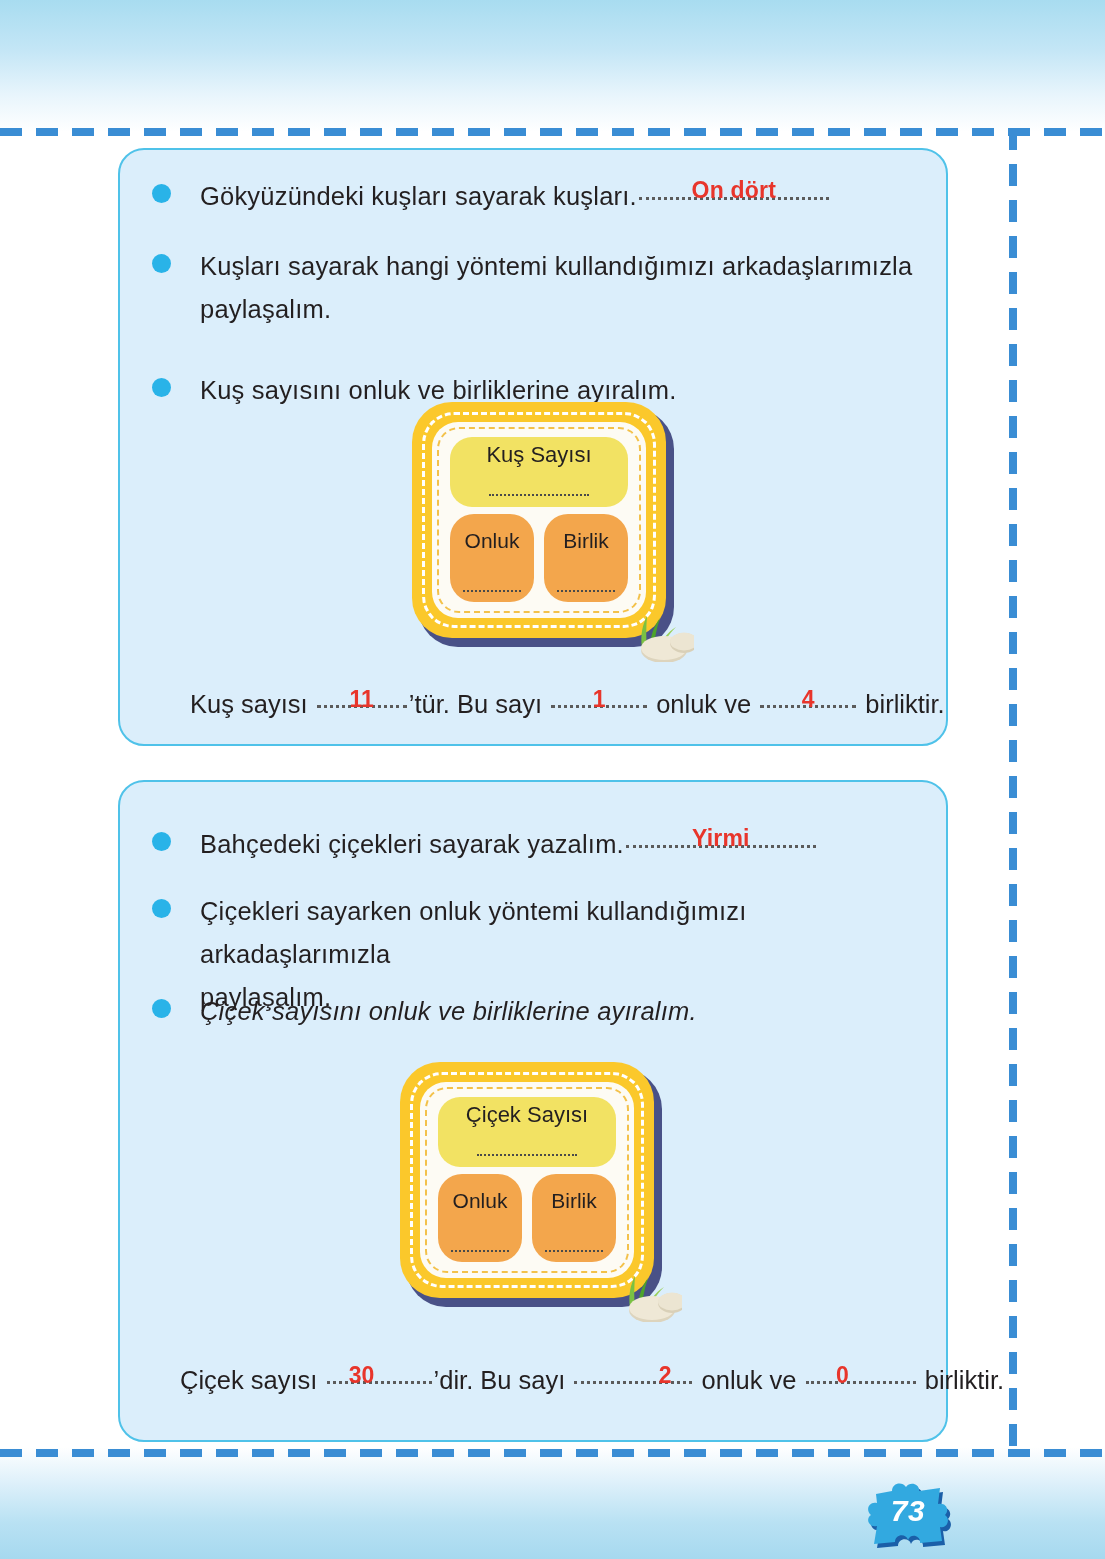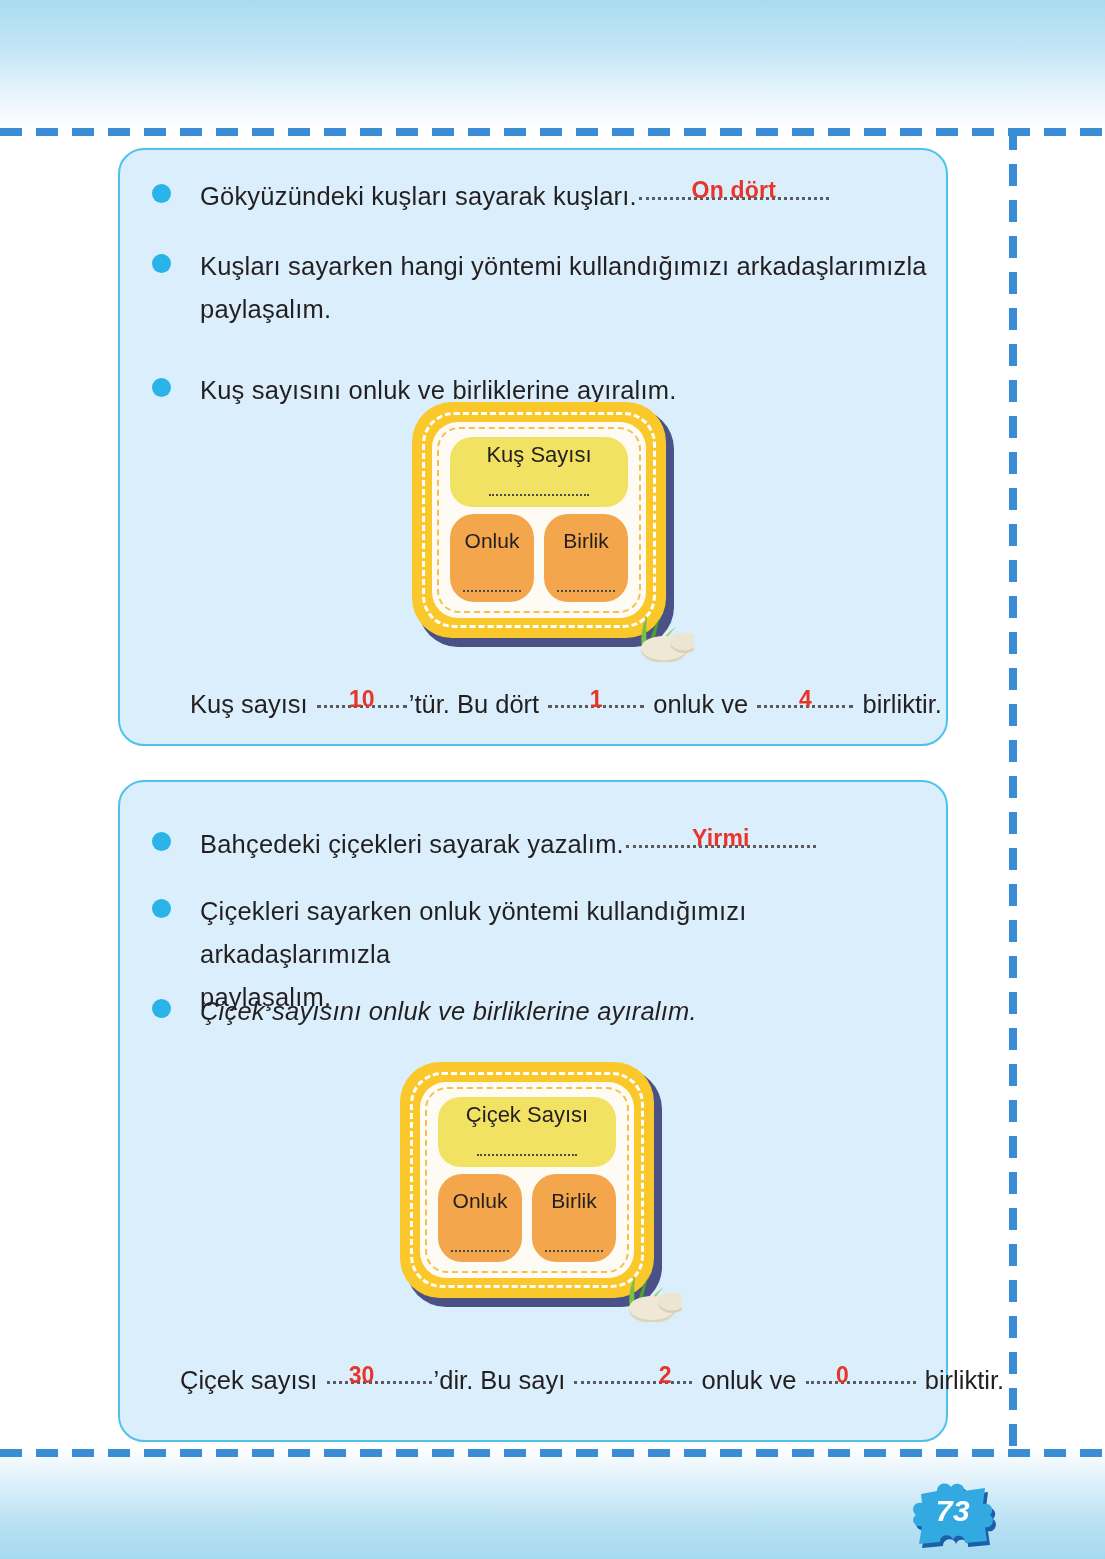--- a/index.html
+++ b/index.html
@@ -223,21 +223,21 @@
     font-size: 25.5px;
     color: #231f20;
     font-weight: 300;
     white-space: nowrap;
     font-family: "Liberation Sans", sans-serif;
   }
 
   
   .page-badge {
     position: absolute;
-    left: 907px;
+    left: 862px;
     top: 1478px;
     width: 96px;
     height: 70px;
   }
   .page-badge-num {
     position: absolute;
     left: 0; right: 4px;
     top: 16px;
     text-align: center;
     color: #ffffff;
@@ -260,21 +260,21 @@
 
 <div class="panel panel-one"></div>
 
 <div class="bullet-row" style="left:152px; top:175px; width:760px;">
   <span class="bullet-dot"></span>
   <span class="bullet-text"><span>Gökyüzündeki kuşları sayarak kuşları.</span><span class="inline-answer-wrap"><span class="dotted-blank" style="width:190px;"></span><span class="hand-answer">On dört</span></span></span>
 </div>
 
 <div class="bullet-row" style="left:152px; top:245px; width:780px;">
   <span class="bullet-dot"></span>
-  <span class="bullet-text">Kuşları sayarken hangi yöntemi kullandığımızı arkadaşlarımızla
+  <span class="bullet-text">Kuşları sayarak hangi yöntemi kullandığımızı arkadaşlarımızla
 paylaşalım.</span>
 </div>
 
 <div class="bullet-row" style="left:152px; top:345px; width:760px;margin-top:24px;">
   <span class="bullet-dot"></span>
   <span class="bullet-text">Kuş sayısını onluk ve birliklerine ayıralım.</span>
 </div>
 
 <div class="pv-diagram" style="left:412px; top:402px;">
   <div class="pv-shadow"></div>
@@ -302,21 +302,21 @@
     <path d="M42 43 C45 32 52 24 60 19 C52 27 47 35 45 44 Z" fill="#9bd05a"></path>
     <ellipse cx="48" cy="42" rx="23" ry="13" fill="#ddd4bd"></ellipse>
     <ellipse cx="48" cy="40" rx="23" ry="12" fill="#efe8d6"></ellipse>
     <ellipse cx="68" cy="35" rx="14" ry="10" fill="#d9d0b8"></ellipse>
     <ellipse cx="68" cy="33.5" rx="14" ry="9" fill="#ece5d2"></ellipse>
   </svg>
 </div>
 
 <div class="summary" style="left:190px; top:690px;">
   <span>Kuş sayısı</span>
-  <span class="inline-answer-wrap"><span class="dotted-blank" style="width:90px;"></span><span class="hand-answer">10</span></span><span>’tür. Bu dört</span>
+  <span class="inline-answer-wrap"><span class="dotted-blank" style="width:90px;"></span><span class="hand-answer">11</span></span><span>’tür. Bu sayı</span>
   <span class="inline-answer-wrap"><span class="dotted-blank" style="width:96px;"></span><span class="hand-answer">1</span></span>
   <span>onluk ve</span>
   <span class="inline-answer-wrap"><span class="dotted-blank" style="width:96px;"></span><span class="hand-answer">4</span></span>
   <span>birliktir.</span>
 </div>
 
 <div class="panel panel-two"></div>
 
 <div class="bullet-row" style="left:152px; top:823px; width:760px;text-align:center;">
   <span class="bullet-dot"></span>

